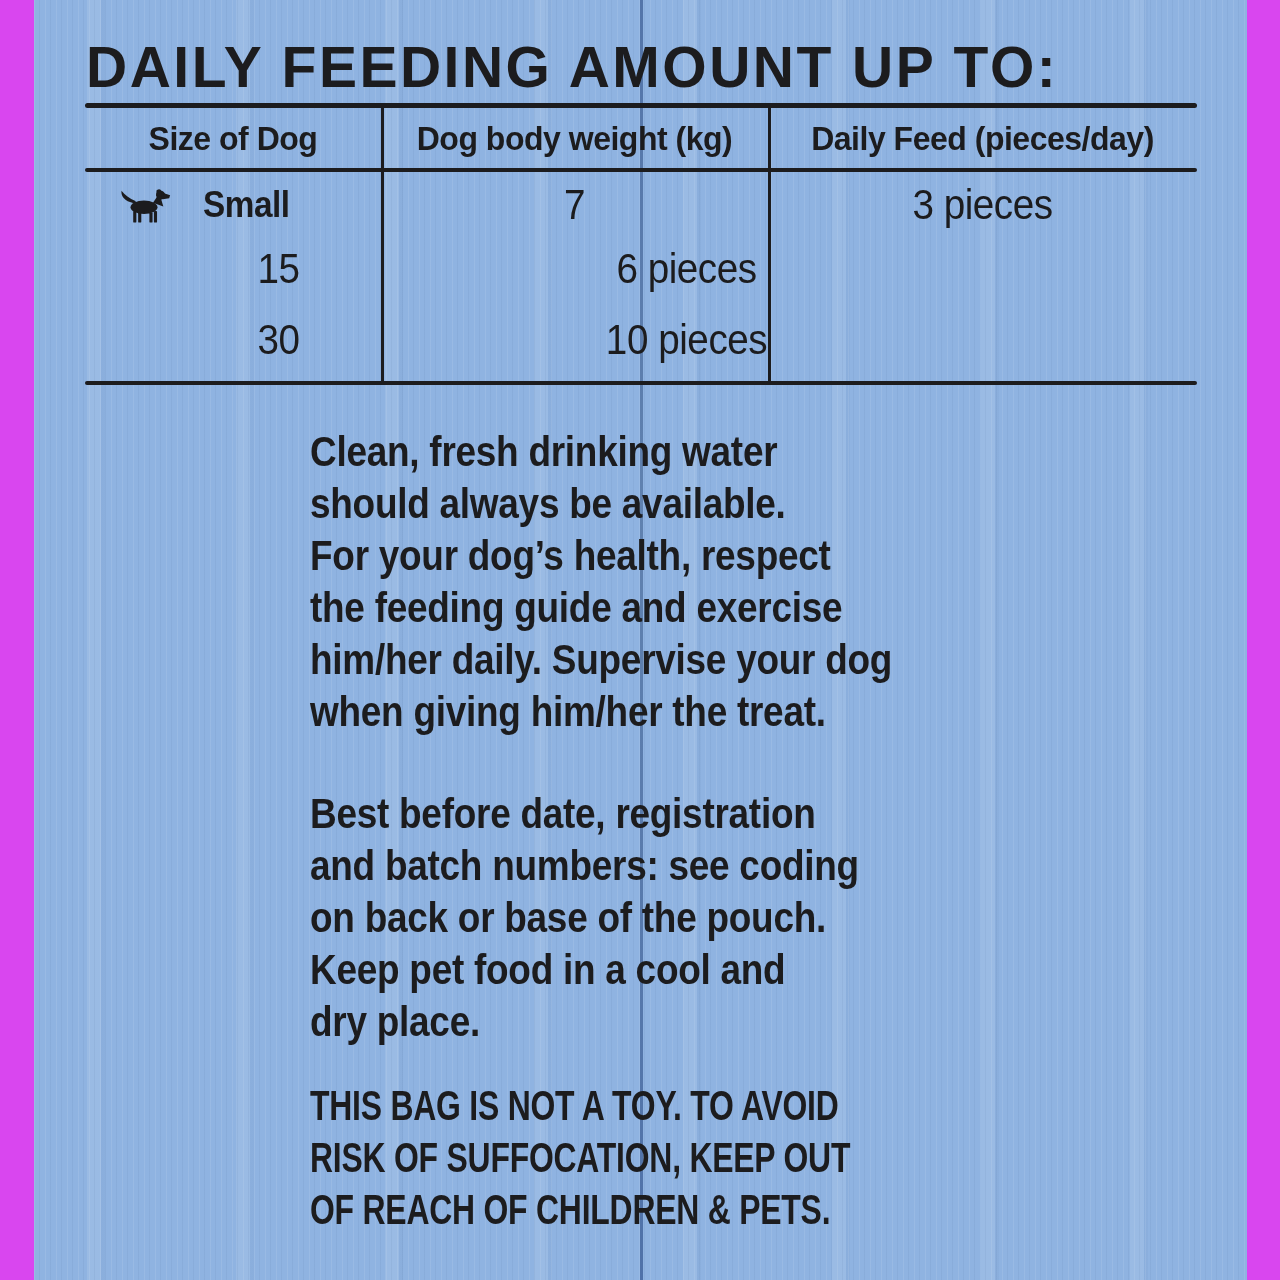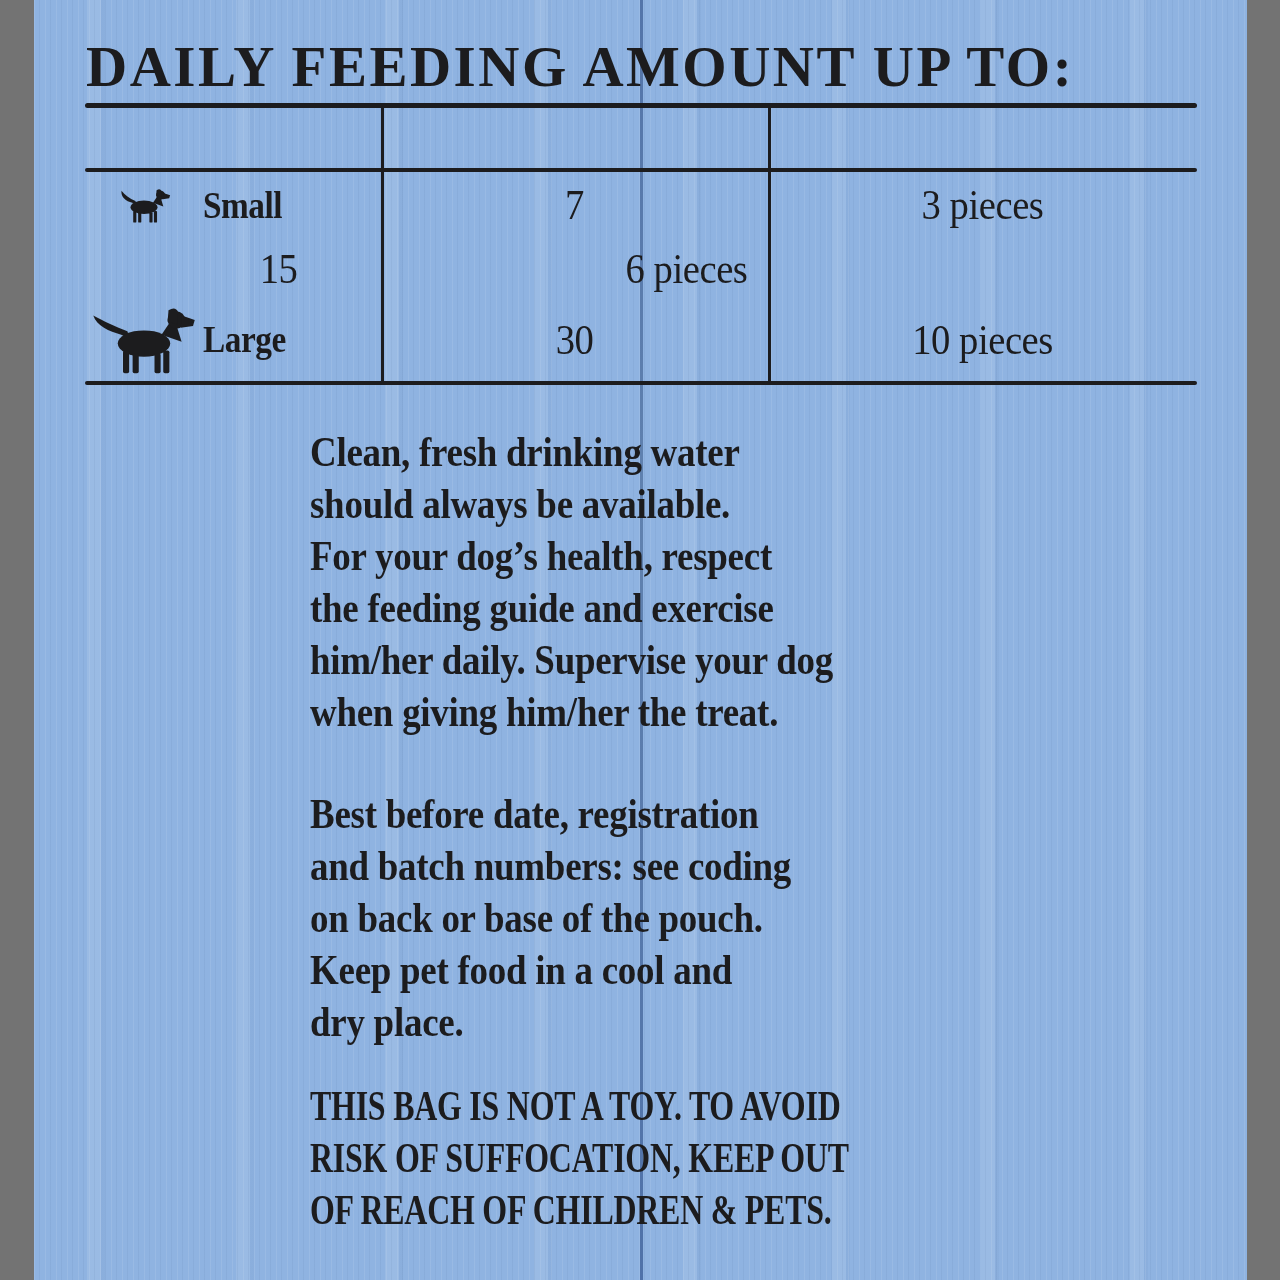--- a/index.html
+++ b/index.html
@@ -1,19 +1,19 @@
 <!DOCTYPE html>
 <html><head>
 <meta charset="utf-8">
 <style>
   html,body{margin:0;padding:0;background:#e8e8e8;}
   .canvas{
     position:relative;width:1280px;height:1280px;overflow:hidden;
-    background:#737373;
-    font-family:Liberation Serif, serif;
+    background:#d946ef;
+    font-family:Liberation Sans, sans-serif;
     color:#1c1c1e;
   }
   
   .panel{
     position:absolute;left:34px;top:0;width:1213px;height:1280px;
     background:#8fb3e1;
   }
   .panel::before{
     content:"";position:absolute;inset:0;
     background:
@@ -80,20 +80,25 @@
   <div class="seam"></div>
 
   <h1 class="title">DAILY FEEDING AMOUNT UP TO:</h1>
 
   <div class="rule rule-a"></div>
   <div class="rule rule-b"></div>
   <div class="rule rule-c"></div>
   <div class="vline vline-1"></div>
   <div class="vline vline-2"></div>
 
+  <div class="thead">
+    <div class="th c1">Size of Dog</div>
+    <div class="th c2">Dog body weight (kg)</div>
+    <div class="th c3">Daily Feed (pieces/day)</div>
+  </div>
 
   <div class="trow row-small">
     <div class="td c1 size-cell">
       <span class="iconbox">
         <svg width="54" height="37" viewBox="0 0 120 80" aria-hidden="true">
           <g class="dog">
             <path d="M34 34 C20 30 8 21 10 7 C17 16 28 25 41 30 L44 39 Z"></path>
             <ellipse cx="60" cy="44" rx="30" ry="15"></ellipse>
             <path d="M80 34 L94 13 L103 42 Z"></path>
             <circle cx="97" cy="17" r="10"></circle>
@@ -111,39 +116,20 @@
     <div class="td c2 num">7</div>
     <div class="td c3 num">3 pieces</div>
   </div>
 
   <div class="trow row-medium">
     <div class="td c2 num">15</div>
     <div class="td c3 num">6 pieces</div>
   </div>
 
   <div class="trow row-large">
-    <div class="td c1 size-cell">
-      <span class="iconbox">
-        <svg width="106" height="70" viewBox="0 0 120 80" aria-hidden="true">
-          <g class="dog">
-            <path d="M34 34 C20 30 6 24 2 12 C13 18 28 25 41 30 L44 39 Z"></path>
-            <ellipse cx="60" cy="44" rx="30" ry="15"></ellipse>
-            <path d="M80 34 L94 13 L103 42 Z"></path>
-            <circle cx="97" cy="17" r="10"></circle>
-            <path d="M103 12 L118 17 L116 24 L102 26 Z"></path>
-            <path d="M88 6 Q96 1 99 8 L98 22 L87 19 Z"></path>
-            <rect x="36" y="52" width="7" height="26" rx="2"></rect>
-            <rect x="47" y="55" width="7" height="23" rx="2"></rect>
-            <rect x="72" y="55" width="7" height="23" rx="2"></rect>
-            <rect x="82" y="52" width="7" height="26" rx="2"></rect>
-          </g>
-        </svg>
-      </span>
-      <span class="size-label">Large</span>
-    </div>
     <div class="td c2 num">30</div>
     <div class="td c3 num">10 pieces</div>
   </div>
 
   <p class="para p-care">Clean, fresh drinking water
 should always be available.
 For your dog’s health, respect
 the feeding guide and exercise
 him/her daily. Supervise your dog
 when giving him/her the treat.</p>

